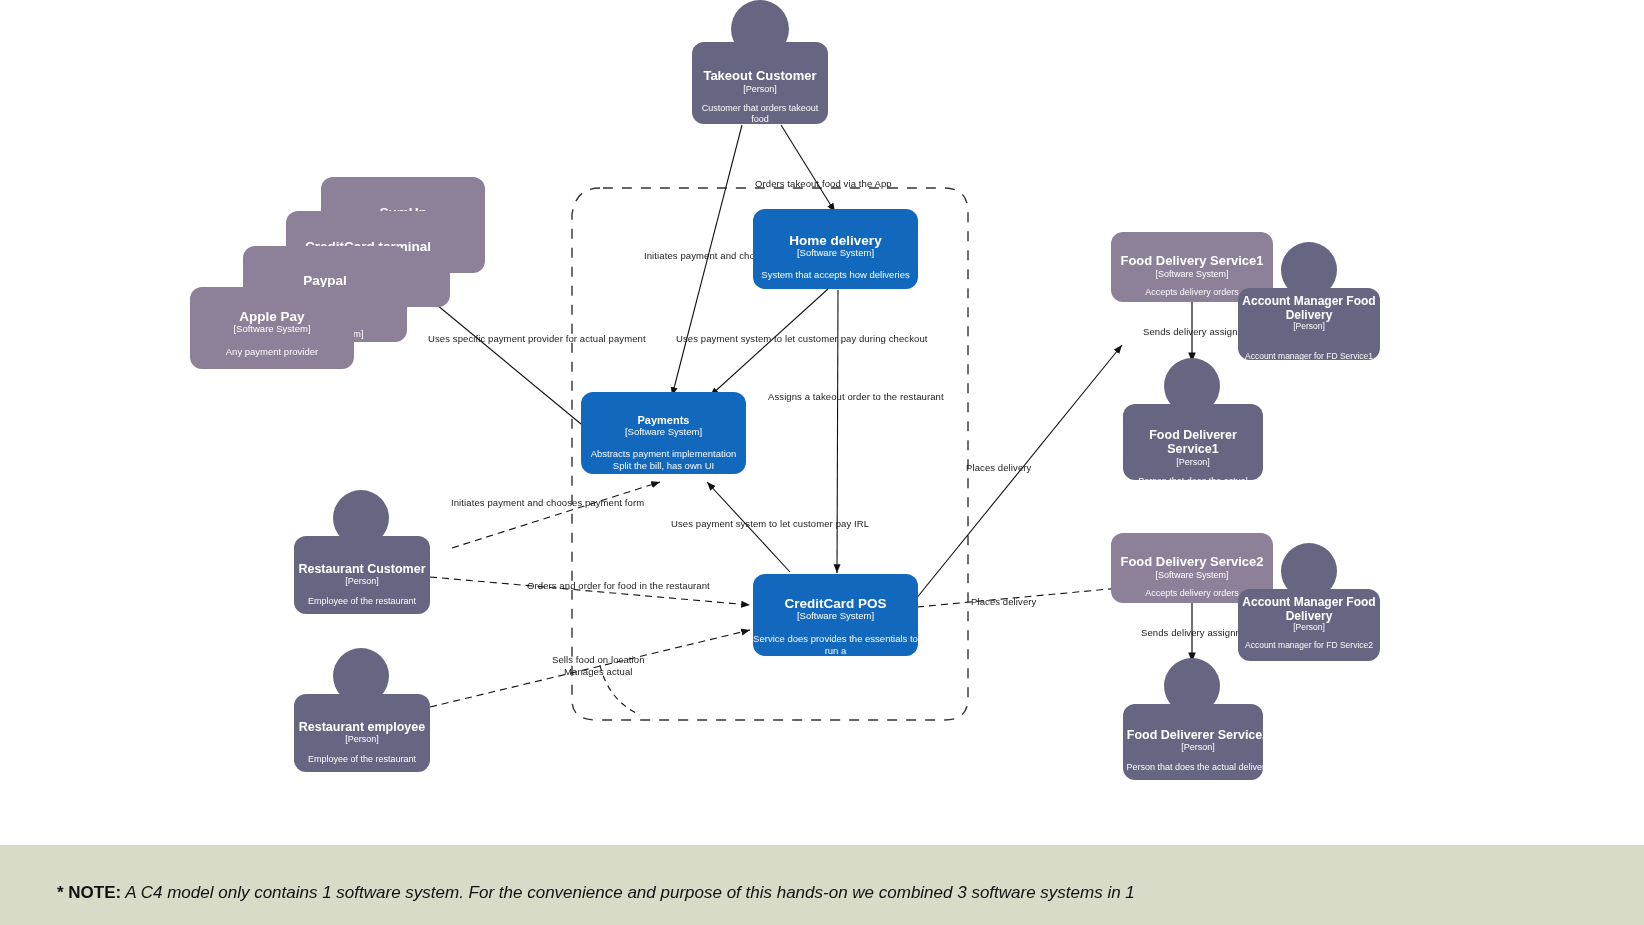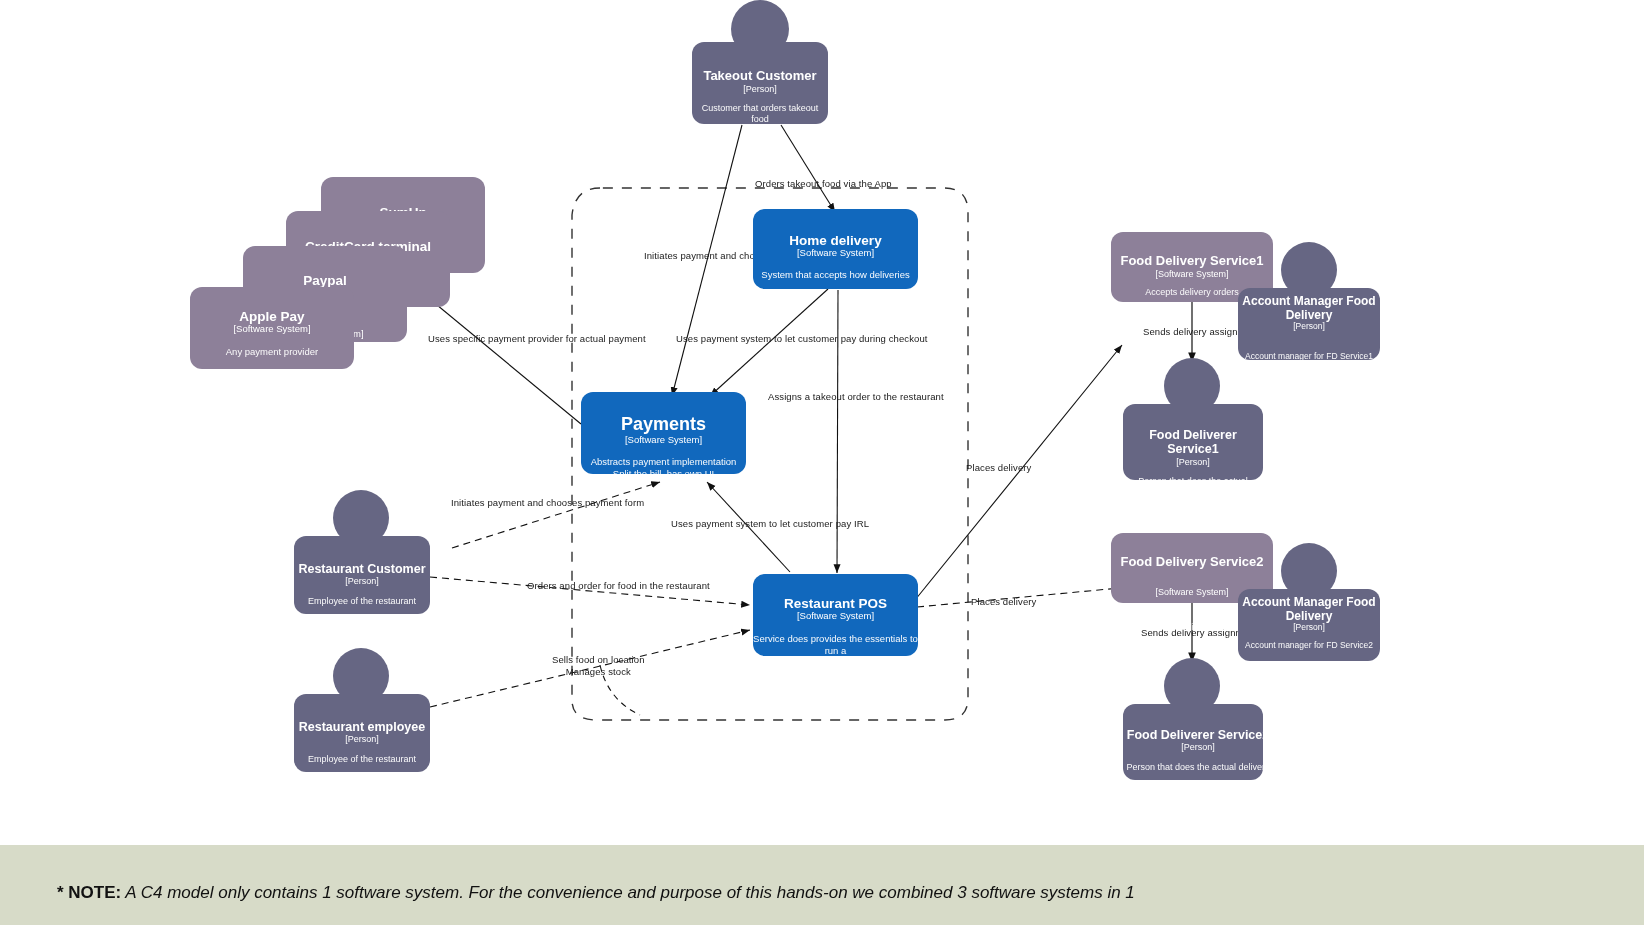--- a/index.html
+++ b/index.html
@@ -83,21 +83,21 @@
 
   <div class="elabel ctr" style="left:755px;top:178px;">Orders takeout food via the App</div>
   <div class="elabel" style="left:644px;top:250px;">Initiates payment and chooses payment form</div>
   <div class="elabel" style="left:676px;top:333px;">Uses payment system to let customer pay during checkout</div>
   <div class="elabel" style="left:428px;top:333px;">Uses specific payment provider for actual payment</div>
   <div class="elabel" style="left:768px;top:391px;">Assigns a takeout order to the restaurant</div>
   <div class="elabel" style="left:451px;top:497px;">Initiates payment and chooses payment form</div>
   <div class="elabel" style="left:671px;top:518px;">Uses payment system to let customer pay IRL</div>
   <div class="elabel" style="left:527px;top:580px;">Orders and order for food in the restaurant</div>
   <div class="elabel ctr" style="left:552px;top:654px;">Sells food on location
-Manages stock</div>
+Manages actual</div>
   <div class="elabel" style="left:966px;top:462px;">Places delivery</div>
   <div class="elabel" style="left:971px;top:596px;">Places delivery</div>
   <div class="elabel" style="left:1143px;top:326px;width:116px;overflow:hidden;">Sends delivery assignments to</div>
   <div class="elabel" style="left:1141px;top:627px;width:118px;overflow:hidden;">Sends delivery assignments to</div>
 
   <div class="node ext-sys" style="left:321px;top:177px;width:164px;height:96px;">
     <div class="nm" style="font-size:13.5px;margin-top:18px;">SumUp</div>
   </div>
 
   <div class="node ext-sys" style="left:286px;top:211px;width:164px;height:96px;">
@@ -122,28 +122,28 @@
     <div class="ds" style="font-size:9px;margin-top:9px;">Customer that orders takeout food</div>
   </div>
 
   <div class="node sys-blue" style="left:753px;top:209px;width:165px;height:80px;">
     <div class="nm" style="font-size:13.5px;margin-top:14px;">Home delivery</div>
     <div class="ty" style="font-size:9.5px;">[Software System]</div>
     <div class="ds" style="font-size:9.5px;margin-top:10px;">System that accepts how deliveries</div>
   </div>
 
   <div class="node sys-blue" style="left:581px;top:392px;width:165px;height:82px;">
-    <div class="nm" style="font-size:18px;margin-top:12px;">Payments</div>
+    <div class="nm" style="font-size:11px;margin-top:12px;">Payments</div>
     <div class="ty" style="font-size:9.5px;">[Software System]</div>
     <div class="ds" style="font-size:9.5px;margin-top:11px;white-space:pre-line;">Abstracts payment implementation
 Split the bill, has own UI</div>
   </div>
 
   <div class="node sys-blue" style="left:753px;top:574px;width:165px;height:82px;">
-    <div class="nm" style="font-size:13.5px;margin-top:12px;">Restaurant POS</div>
+    <div class="nm" style="font-size:13.5px;margin-top:12px;">CreditCard POS</div>
     <div class="ty" style="font-size:9.5px;">[Software System]</div>
     <div class="ds" style="font-size:9.5px;margin-top:11px;white-space:pre-line;">Service does provides the essentials to run a
 business</div>
   </div>
 
   <div class="person-head person-grey" style="left:333px;top:490px;width:56px;height:56px;"></div>
   <div class="person-head person-grey" style="left:294px;top:536px;width:136px;height:78px;border-radius:12px;"></div>
   <div class="node" style="left:294px;top:536px;width:136px;height:78px;background:transparent;">
     <div class="nm" style="font-size:12.5px;margin-top:16px;">Restaurant Customer</div>
     <div class="ty" style="font-size:9px;">[Person]</div>
@@ -174,21 +174,21 @@
   </div>
 
   <div class="person-head person-grey" style="left:1164px;top:358px;width:56px;height:56px;"></div>
   <div class="person-head person-grey" style="left:1123px;top:404px;width:140px;height:76px;border-radius:12px;"></div>
   <div class="node" style="left:1123px;top:404px;width:140px;height:76px;background:transparent;">
     <div class="nm" style="font-size:12.5px;margin-top:14px;">Food Deliverer Service1</div>
     <div class="ty" style="font-size:9px;">[Person]</div>
     <div class="ds" style="font-size:9px;margin-top:9px;">Person that does the actual delivery</div>
   </div>
 
-  <div class="node ext-sys" style="left:1111px;top:533px;width:162px;height:70px;gap:17px;">
+  <div class="node ext-sys" style="left:1111px;top:533px;width:162px;height:70px;">
     <div class="nm" style="font-size:13px;margin-top:12px;">Food Delivery Service2</div>
     <div class="ty" style="font-size:9px;">[Software System]</div>
     <div class="ds" style="font-size:9px;margin-top:8px;">Accepts delivery orders</div>
   </div>
 
   <div class="person-head person-grey" style="left:1281px;top:543px;width:56px;height:56px;"></div>
   <div class="person-head person-grey" style="left:1238px;top:589px;width:142px;height:72px;border-radius:12px;"></div>
   <div class="node" style="left:1238px;top:589px;width:142px;height:72px;background:transparent;padding-top:7px;">
     <div class="nm" style="font-size:12px;white-space:pre-line;">Account Manager Food
 Delivery</div>

